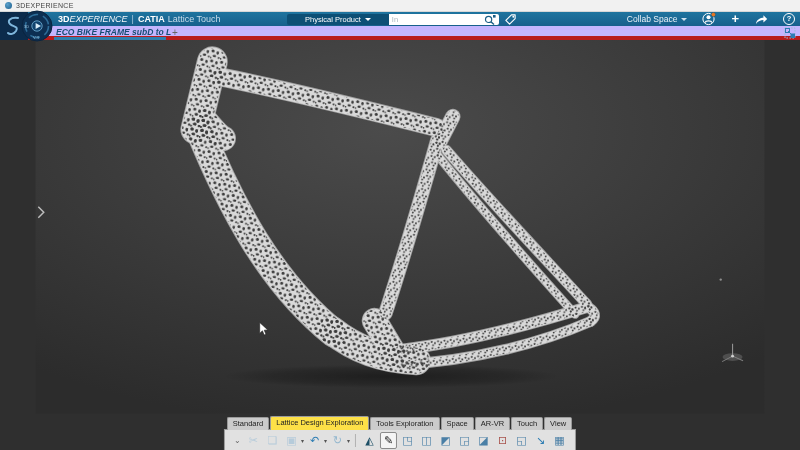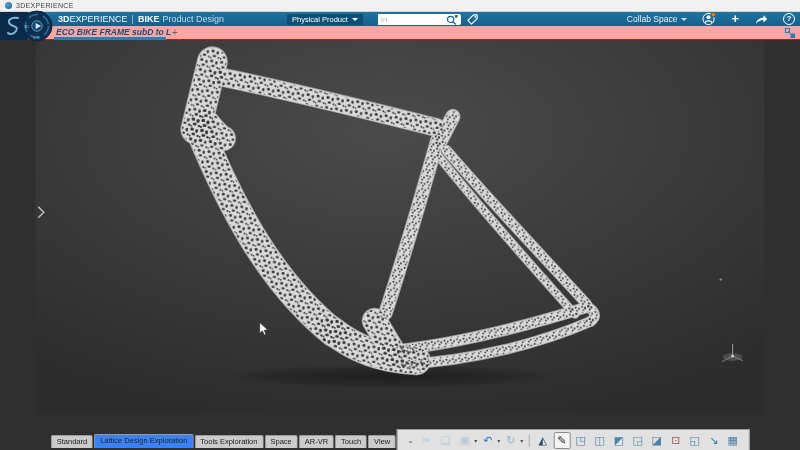--- a/index.html
+++ b/index.html
@@ -10,68 +10,68 @@
   .window-bar{position:absolute;top:0;left:0;width:800px;height:12px;background:#f1f1f1;
               border-bottom:1px solid #d7d7d7;display:flex;align-items:center;box-sizing:border-box;}
   .win-dot{width:7px;height:7px;border-radius:50%;background:radial-gradient(circle at 35% 35%,#5aa0cc,#1b5e8c);
            margin:0 4px 0 5px;}
   .win-title{font-size:7px;color:#444;letter-spacing:.3px;}
 
   
   .app-bar{position:absolute;top:12px;left:0;width:800px;height:14px;background:linear-gradient(#1f749f,#175f8c);}
   .brand{position:absolute;left:58px;top:0;height:14px;display:flex;align-items:center;font-size:9px;white-space:nowrap;}
   .b3d,.bapp{font-weight:bold;color:#fff;}
-  .bexp{color:#f2f7fa;}
+  .bexp{color:#f2f7fa;font-style:italic;}
   .bsep{color:#a9cade;margin:0 4px;}
   .bmod{color:#c6dcea;margin-left:3px;}
 
   .search{position:absolute;left:287px;top:2px;height:11px;display:flex;align-items:center;}
   .scope{display:flex;align-items:center;background:#0d4f75;border:none;color:#fff;font-size:7.5px;
-         height:11px;padding:0 5px;border-radius:2px 0 0 2px;font-family:"Liberation Sans",sans-serif;cursor:pointer;}
+         height:11px;padding:0 18px;border-radius:2px 0 0 2px;font-family:"Liberation Sans",sans-serif;cursor:pointer;}
   .caret-down{width:0;height:0;border-left:3px solid transparent;border-right:3px solid transparent;
               border-top:3.5px solid #fff;margin-left:4px;display:inline-block;}
-  .searchbox{display:flex;align-items:center;background:#fff;height:11px;width:83px;border-radius:0 2px 2px 0;margin-left:15px;}
+  .searchbox{display:flex;align-items:center;background:#fff;height:11px;width:110px;border-radius:0 2px 2px 0;}
   .searchbox input{border:none;outline:none;flex:1;height:9px;font-size:7.5px;padding:0 3px;min-width:0;
                    font-family:"Liberation Sans",sans-serif;color:#333;}
   .searchbox input::placeholder{color:#a9b6bd;}
   .search-svg{margin-right:2px;flex:none;}
   .tag-svg{margin-left:5px;flex:none;}
 
   .appbar-right{position:absolute;right:5px;top:0;height:14px;display:flex;align-items:center;gap:15px;}
   .collab{display:flex;align-items:center;color:#eaf3f9;font-size:8.5px;cursor:pointer;}
   .collab .caret-down{border-top-color:#cfe2ee;}
   .avatar-wrap{position:relative;width:14px;height:14px;cursor:pointer;}
   .plus{color:#fff;font-size:13px;font-weight:bold;line-height:14px;cursor:pointer;}
   .help{width:10px;height:10px;border:1px solid #fff;border-radius:50%;color:#fff;font-size:7.5px;
         line-height:10px;text-align:center;font-weight:bold;cursor:pointer;}
 
   
   .navy-sq{position:absolute;left:0;top:12px;width:28px;height:28px;background:#0c2b4b;z-index:6;}
   .compass{position:absolute;left:21px;top:10px;z-index:7;cursor:pointer;}
 
   
-  .doc-bar{position:absolute;top:26px;left:0;width:800px;height:14px;background:#fca5a5;
-           border-bottom:1px solid #b91c1c;box-sizing:border-box;}
+  .doc-bar{position:absolute;top:26px;left:0;width:800px;height:14px;background:#c4b5fd;
+           border-bottom:4px solid #b91c1c;box-sizing:border-box;}
   .doc-tab{position:absolute;left:56px;top:0;height:11px;display:flex;align-items:center;cursor:pointer;}
   .doc-tab span{font-size:8.5px;font-style:italic;font-weight:bold;color:#174e74;white-space:nowrap;}
   .doc-underline{position:absolute;left:54px;top:11px;width:112px;height:2.5px;background:#2e7fae;}
   .newtab{position:absolute;left:172px;top:0;font-size:10px;color:#666;line-height:13px;cursor:pointer;}
   .expand-svg{position:absolute;right:4px;top:1px;cursor:pointer;}
 
   
   .viewport{position:absolute;top:40px;left:0;width:800px;height:410px;}
   .viewport svg{display:block;}
 
   
   .action-bar{position:absolute;left:50%;bottom:0;transform:translateX(-50%);
-              display:flex;flex-direction:row;align-items:center;z-index:10;}
+              display:flex;flex-direction:column;align-items:center;z-index:10;}
   .ab-tabs{display:flex;align-items:flex-end;position:relative;top:1px;}
   .ab-tab{background:#cbcbcb;border:1px solid #9b9b9b;border-bottom:none;border-radius:2px 2px 0 0;
           padding:1px 5px 2px 5px;font-size:7.5px;color:#222;margin-right:1px;white-space:nowrap;cursor:pointer;}
-  .ab-tab.active{background:#3b82f6;padding-bottom:3px;z-index:2;}
+  .ab-tab.active{background:#fde047;padding-bottom:3px;z-index:2;}
   .ab-icons{display:flex;align-items:center;gap:2px;background:#e1e1e1;border:1px solid #9b9b9b;
             border-bottom:none;padding:2px 7px;height:16px;}
   .ab-item{display:flex;align-items:center;}
   .ab-icon{width:15px;height:15px;line-height:15px;text-align:center;font-size:11px;
            font-family:"DejaVu Sans",sans-serif;border:1px solid transparent;border-radius:2px;cursor:pointer;}
   .s-plain{color:#666;font-size:8px;width:9px;}
   .s-disabled{color:#b6cbda;}
   .s-primary{color:#2d7db3;}
   .s-muted{color:#93b7ce;}
   .s-dark{color:#1d4f66;}
@@ -89,22 +89,22 @@
   <div class="window-bar">
     <span class="win-dot"></span>
     <span class="win-title">3DEXPERIENCE</span>
   </div>
 
   <div class="app-bar">
     <div class="brand">
       <span class="b3d">3D</span>
         <span class="bexp">EXPERIENCE</span>
       <span class="bsep">|</span>
-      <span class="bapp">BIKE</span>
-      <span class="bmod">Product Design</span>
+      <span class="bapp">CATIA</span>
+      <span class="bmod">Lattice Touch</span>
     </div>
 
     <div class="search">
       <button class="scope">
         <span>Physical Product</span>
         <span class="caret-down"></span>
       </button>
       <div class="searchbox">
         <input placeholder="In" style="">
         <svg class="search-svg" width="13" height="12" viewBox="0 0 13 12">

